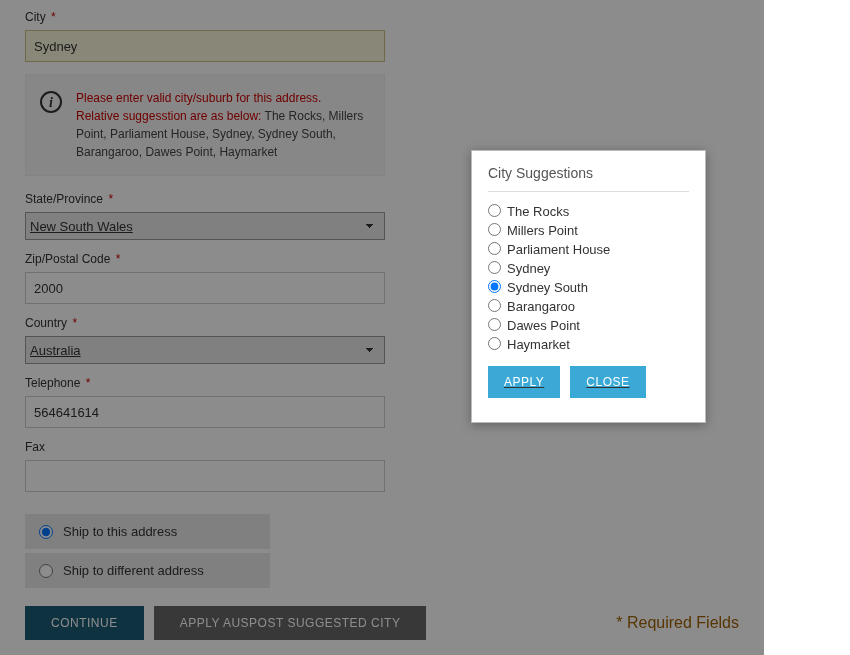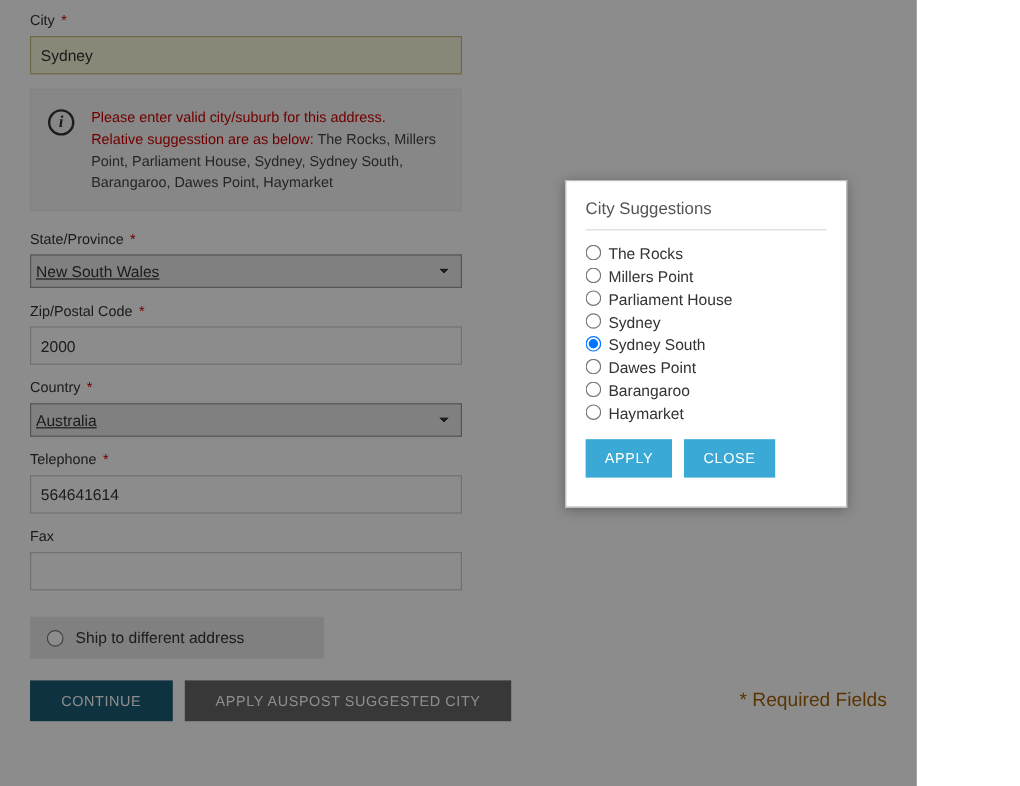--- a/index.html
+++ b/index.html
@@ -61,21 +61,21 @@
     background: #fff; border: 1px solid #bbb;
     box-shadow: 0 2px 10px rgba(0,0,0,0.3);
     padding: 14px 16px 24px 16px;
   }
   .modal-title {
     font-size: 14px; color: #555; padding-bottom: 10px;
     border-bottom: 1px solid #ddd; margin-bottom: 12px;
   }
   .opt-row { display: flex; align-items: flex-start; gap: 6px; margin-bottom: 4px; font-size: 13px; color: #333; }
   .opt-row input[type=radio] { width: 13px; height: 13px; }
-  .modal-actions { margin-top: 14px; display: flex; gap: 10px; }
+  .modal-actions { margin-top: 14px; display: flex; gap: 10px; text-decoration: underline; }
   .mbtn {
     border: none; background: #3aa9d6; color: #fff; font-size: 12px;
     padding: 9px 16px; cursor: pointer; font-family: inherit; letter-spacing: 0.5px;
   }
 </style>
 </head>
 <body>
 
 <div class="page">
 
@@ -114,20 +114,24 @@
     <input type="text" value="564641614" style="">
   </div>
 
   <div class="field">
     <label class="label">Fax</label>
     <input type="text" value="" style="">
   </div>
 
   <div class="ship-options">
     <label class="ship-row">
+      <input type="radio" name="ship" checked="" style="">
+      <span>Ship to this address</span>
+    </label>
+    <label class="ship-row">
       <input type="radio" name="ship" style="">
       <span>Ship to different address</span>
     </label>
   </div>
 
   <div class="actions">
     <button class="btn btn-primary">CONTINUE</button>
     <button class="btn btn-secondary">APPLY AUSPOST SUGGESTED CITY</button>
     <span class="req-note">* Required Fields</span>
   </div>
@@ -152,25 +156,25 @@
         <label class="opt-row">
           <input type="radio" name="cityopt" style="">
           <span>Sydney</span>
         </label>
         <label class="opt-row">
           <input type="radio" name="cityopt" checked="" style="">
           <span>Sydney South</span>
         </label>
         <label class="opt-row">
           <input type="radio" name="cityopt" style="">
-          <span>Dawes Point</span>
+          <span>Barangaroo</span>
         </label>
         <label class="opt-row">
           <input type="radio" name="cityopt" style="">
-          <span>Barangaroo</span>
+          <span>Dawes Point</span>
         </label>
         <label class="opt-row">
           <input type="radio" name="cityopt" style="">
           <span>Haymarket</span>
         </label>
       </div>
     <div class="modal-actions">
       <button class="mbtn">APPLY</button>
       <button class="mbtn">CLOSE</button>
     </div>

